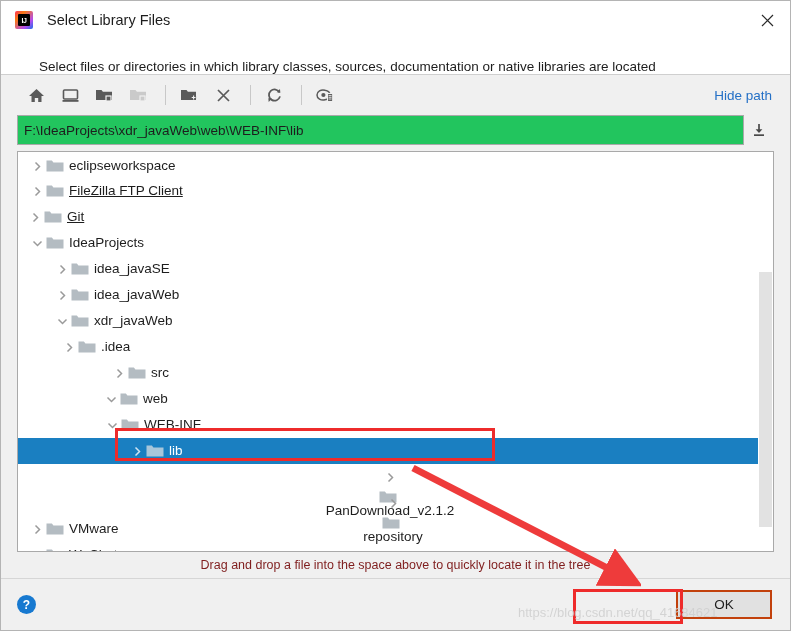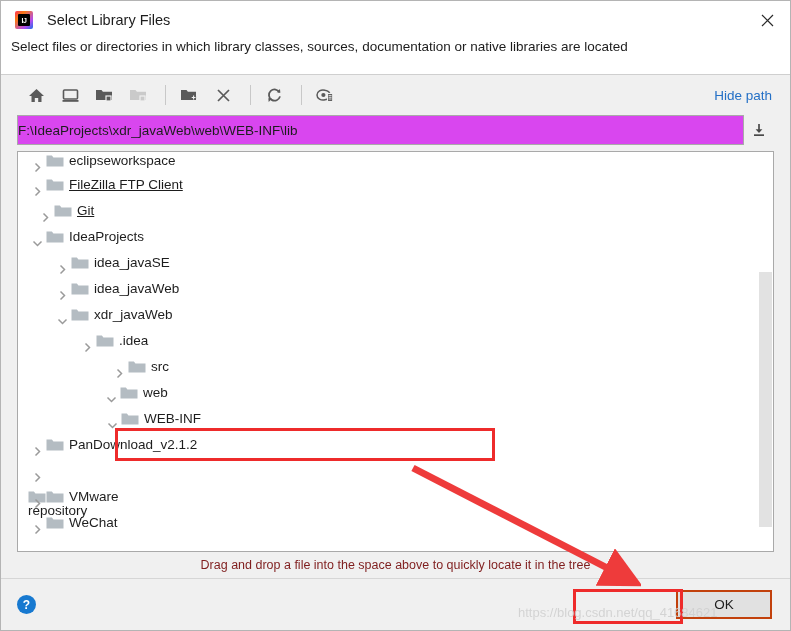--- a/index.html
+++ b/index.html
@@ -77,22 +77,22 @@
     font-size: 16px;
     color: #2b2b2b;
     line-height: 1;
   }
 
   
   .subtitle-row {
     height: 36px;
     background: #ffffff;
     display: flex;
-    align-items: flex-start;
-    padding-left: 10px;
+    align-items: flex-end;
+    padding-left: 38px;
     box-sizing: border-box;
     flex: none;
     border-bottom: 1px solid #cfcfcf;
   }
   .subtitle-text {
     font-size: 13.5px;
     color: #1d1d1d;
   }
 
   
@@ -131,24 +131,25 @@
   
   .path-row {
     height: 30px;
     margin: 0 16px 0 16px;
     display: flex;
     align-items: stretch;
     flex: none;
   }
   .path-field {
     flex: 1 1 auto;
-    background: #d946ef;
+    background: #22c55e;
     border: 1px solid #a9a9a9;
     display: flex;
     align-items: center;
+    padding-left: 6px;
     font-size: 13.5px;
     color: #1d1d1d;
     box-sizing: border-box;
   }
   .path-drop {
     width: 30px;
     background: #f0f0f0;
     display: flex;
     align-items: center;
     justify-content: center;
@@ -167,20 +168,21 @@
     box-sizing: border-box;
   }
   .tree {
     flex: 1 1 auto;
     position: relative;
     padding-top: 2px;
   }
   .tree-row {
     height: 26px;
     display: flex;
+    align-items: center;
     position: relative;
     white-space: nowrap;
   }
   .tree-row.selected {
     background: #1a7fc1;
     color: #ffffff;
   }
   .twisty {
     width: 18px;
     height: 26px;
@@ -421,21 +423,21 @@
           <span class="twisty">
             <svg width="11" height="11" viewBox="0 0 11 11">
               <path d="M3.5 1.5 L7.5 5.5 L3.5 9.5" stroke="currentColor" stroke-width="1.5" fill="none"></path>
             </svg>
           </span>
           <span class="folder-ico"><svg width="18" height="14" viewBox="0 0 18 14">
               <path d="M0.5 1.5 h5.4 l1.5 1.9 H17.5 V12.5 H0.5 Z" fill="#b4bcc2"></path>
             </svg></span>
           <span class="row-label">FileZilla FTP Client</span>
         </div>
-        <div class="tree-row" style="padding-left: 18px; text-decoration: underline;">
+        <div class="tree-row" style="padding-left: 8px; text-decoration: underline;">
           <span class="twisty">
             <svg width="11" height="11" viewBox="0 0 11 11">
               <path d="M3.5 1.5 L7.5 5.5 L3.5 9.5" stroke="currentColor" stroke-width="1.5" fill="none"></path>
             </svg>
           </span>
           <span class="folder-ico"><svg width="18" height="14" viewBox="0 0 18 14">
               <path d="M0.5 1.5 h5.4 l1.5 1.9 H17.5 V12.5 H0.5 Z" fill="#b4bcc2"></path>
             </svg></span>
           <span class="row-label">Git</span>
         </div>
@@ -476,21 +478,21 @@
           <span class="twisty">
             <svg width="11" height="11" viewBox="0 0 11 11">
               <path d="M1.5 3.5 L5.5 7.5 L9.5 3.5" stroke="currentColor" stroke-width="1.5" fill="none"></path>
             </svg>
           </span>
           <span class="folder-ico"><svg width="18" height="14" viewBox="0 0 18 14">
               <path d="M0.5 1.5 h5.4 l1.5 1.9 H17.5 V12.5 H0.5 Z" fill="#b4bcc2"></path>
             </svg></span>
           <span class="row-label">xdr_javaWeb</span>
         </div>
-        <div class="tree-row" style="padding-left: 60px;">
+        <div class="tree-row" style="padding-left: 42px;">
           <span class="twisty">
             <svg width="11" height="11" viewBox="0 0 11 11">
               <path d="M3.5 1.5 L7.5 5.5 L3.5 9.5" stroke="currentColor" stroke-width="1.5" fill="none"></path>
             </svg>
           </span>
           <span class="folder-ico"><svg width="18" height="14" viewBox="0 0 18 14">
               <path d="M0.5 1.5 h5.4 l1.5 1.9 H17.5 V12.5 H0.5 Z" fill="#b4bcc2"></path>
             </svg></span>
           <span class="row-label">.idea</span>
         </div>
@@ -520,21 +522,32 @@
           <span class="twisty">
             <svg width="11" height="11" viewBox="0 0 11 11">
               <path d="M1.5 3.5 L5.5 7.5 L9.5 3.5" stroke="currentColor" stroke-width="1.5" fill="none"></path>
             </svg>
           </span>
           <span class="folder-ico"><svg width="18" height="14" viewBox="0 0 18 14">
               <path d="M0.5 1.5 h5.4 l1.5 1.9 H17.5 V12.5 H0.5 Z" fill="#b4bcc2"></path>
             </svg></span>
           <span class="row-label">WEB-INF</span>
         </div>
-        <div class="tree-row" style="padding-left: 10px;">
+        <div class="tree-row selected" style="padding-left: 110px;">
+          <span class="twisty">
+            <svg width="11" height="11" viewBox="0 0 11 11">
+              <path d="M3.5 1.5 L7.5 5.5 L3.5 9.5" stroke="currentColor" stroke-width="1.5" fill="none"></path>
+            </svg>
+          </span>
+          <span class="folder-ico"><svg width="18" height="14" viewBox="0 0 18 14">
+              <path d="M0.5 1.5 h5.4 l1.5 1.9 H17.5 V12.5 H0.5 Z" fill="#a8c6da"></path>
+            </svg></span>
+          <span class="row-label">lib</span>
+        </div>
+        <div class="tree-row" style="padding-left: 4px; flex-direction: column;">
           <span class="twisty">
             <svg width="11" height="11" viewBox="0 0 11 11">
               <path d="M3.5 1.5 L7.5 5.5 L3.5 9.5" stroke="currentColor" stroke-width="1.5" fill="none"></path>
             </svg>
           </span>
           <span class="folder-ico"><svg width="18" height="14" viewBox="0 0 18 14">
               <path d="M0.5 1.5 h5.4 l1.5 1.9 H17.5 V12.5 H0.5 Z" fill="#b4bcc2"></path>
             </svg></span>
           <span class="row-label">PanDownload_v2.1.2</span>
         </div>

